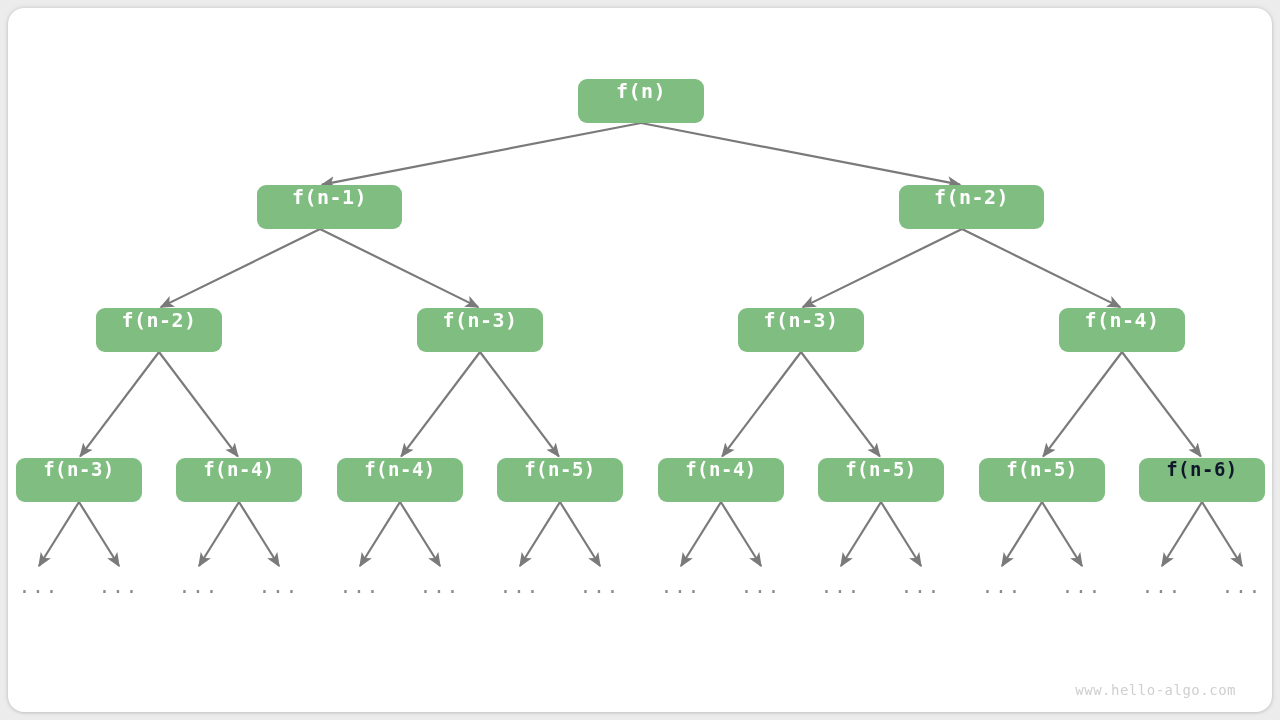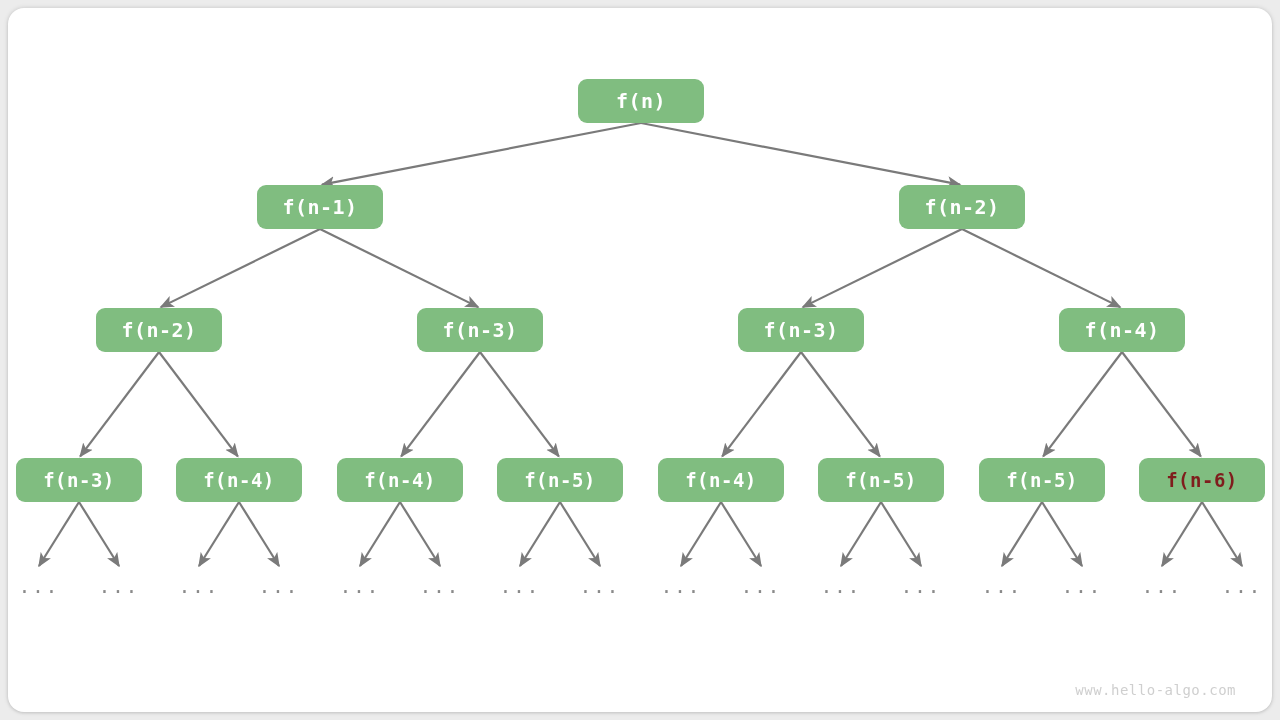--- a/index.html
+++ b/index.html
@@ -34,31 +34,30 @@
     top: 0;
     width: 1280px;
     height: 720px;
     pointer-events: none;
   }
   .node {
     position: absolute;
     background: #80bd80;
     border-radius: 9px;
     display: flex;
-    align-items: center;
     justify-content: center;
     color: #ffffff;
     font-family: "DejaVu Sans Mono", monospace;
     font-weight: bold;
     letter-spacing: 0.5px;
     white-space: nowrap;
     box-sizing: border-box;
   }
   .node-root   { width: 126px; height: 44px; font-size: 20px; }
-  .node-l1     { width: 126px; height: 44px; font-size: 20px; }
+  .node-l1     { width: 145px; height: 44px; font-size: 20px; }
   .node-l2     { width: 126px; height: 44px; font-size: 20px; }
   .node-l3     { width: 126px; height: 44px; font-size: 19px; }
   .ellipsis {
     position: absolute;
     color: #8a8a8a;
     font-family: "DejaVu Sans Mono", monospace;
     font-size: 19px;
     letter-spacing: 2px;
     line-height: 1;
     white-space: nowrap;
@@ -156,21 +155,21 @@
       </div>
       <div class="node node-l3" style="left: 658px; top: 458px; background: rgb(128, 189, 128); color: rgb(255, 255, 255);">
         <span>f(n-4)</span>
       </div>
       <div class="node node-l3" style="left: 818px; top: 458px; background: rgb(128, 189, 128); color: rgb(255, 255, 255);">
         <span>f(n-5)</span>
       </div>
       <div class="node node-l3" style="left: 979px; top: 458px; background: rgb(128, 189, 128); color: rgb(255, 255, 255);">
         <span>f(n-5)</span>
       </div>
-      <div class="node node-l3" style="left: 1139px; top: 458px; background: rgb(128, 189, 128); color: #7f1d1d;">
+      <div class="node node-l3" style="left: 1139px; top: 458px; background: rgb(128, 189, 128); color: #0f172a;">
         <span>f(n-6)</span>
       </div>
     </div>
 
   <div id="ellipsis-layer">
       <div class="ellipsis" style="left: 39px; top: 586px; color: rgb(138, 138, 138);">...</div>
       <div class="ellipsis" style="left: 119px; top: 586px; color: rgb(138, 138, 138);">...</div>
       <div class="ellipsis" style="left: 199px; top: 586px; color: rgb(138, 138, 138);">...</div>
       <div class="ellipsis" style="left: 279px; top: 586px; color: rgb(138, 138, 138);">...</div>
       <div class="ellipsis" style="left: 360px; top: 586px; color: rgb(138, 138, 138);">...</div>

